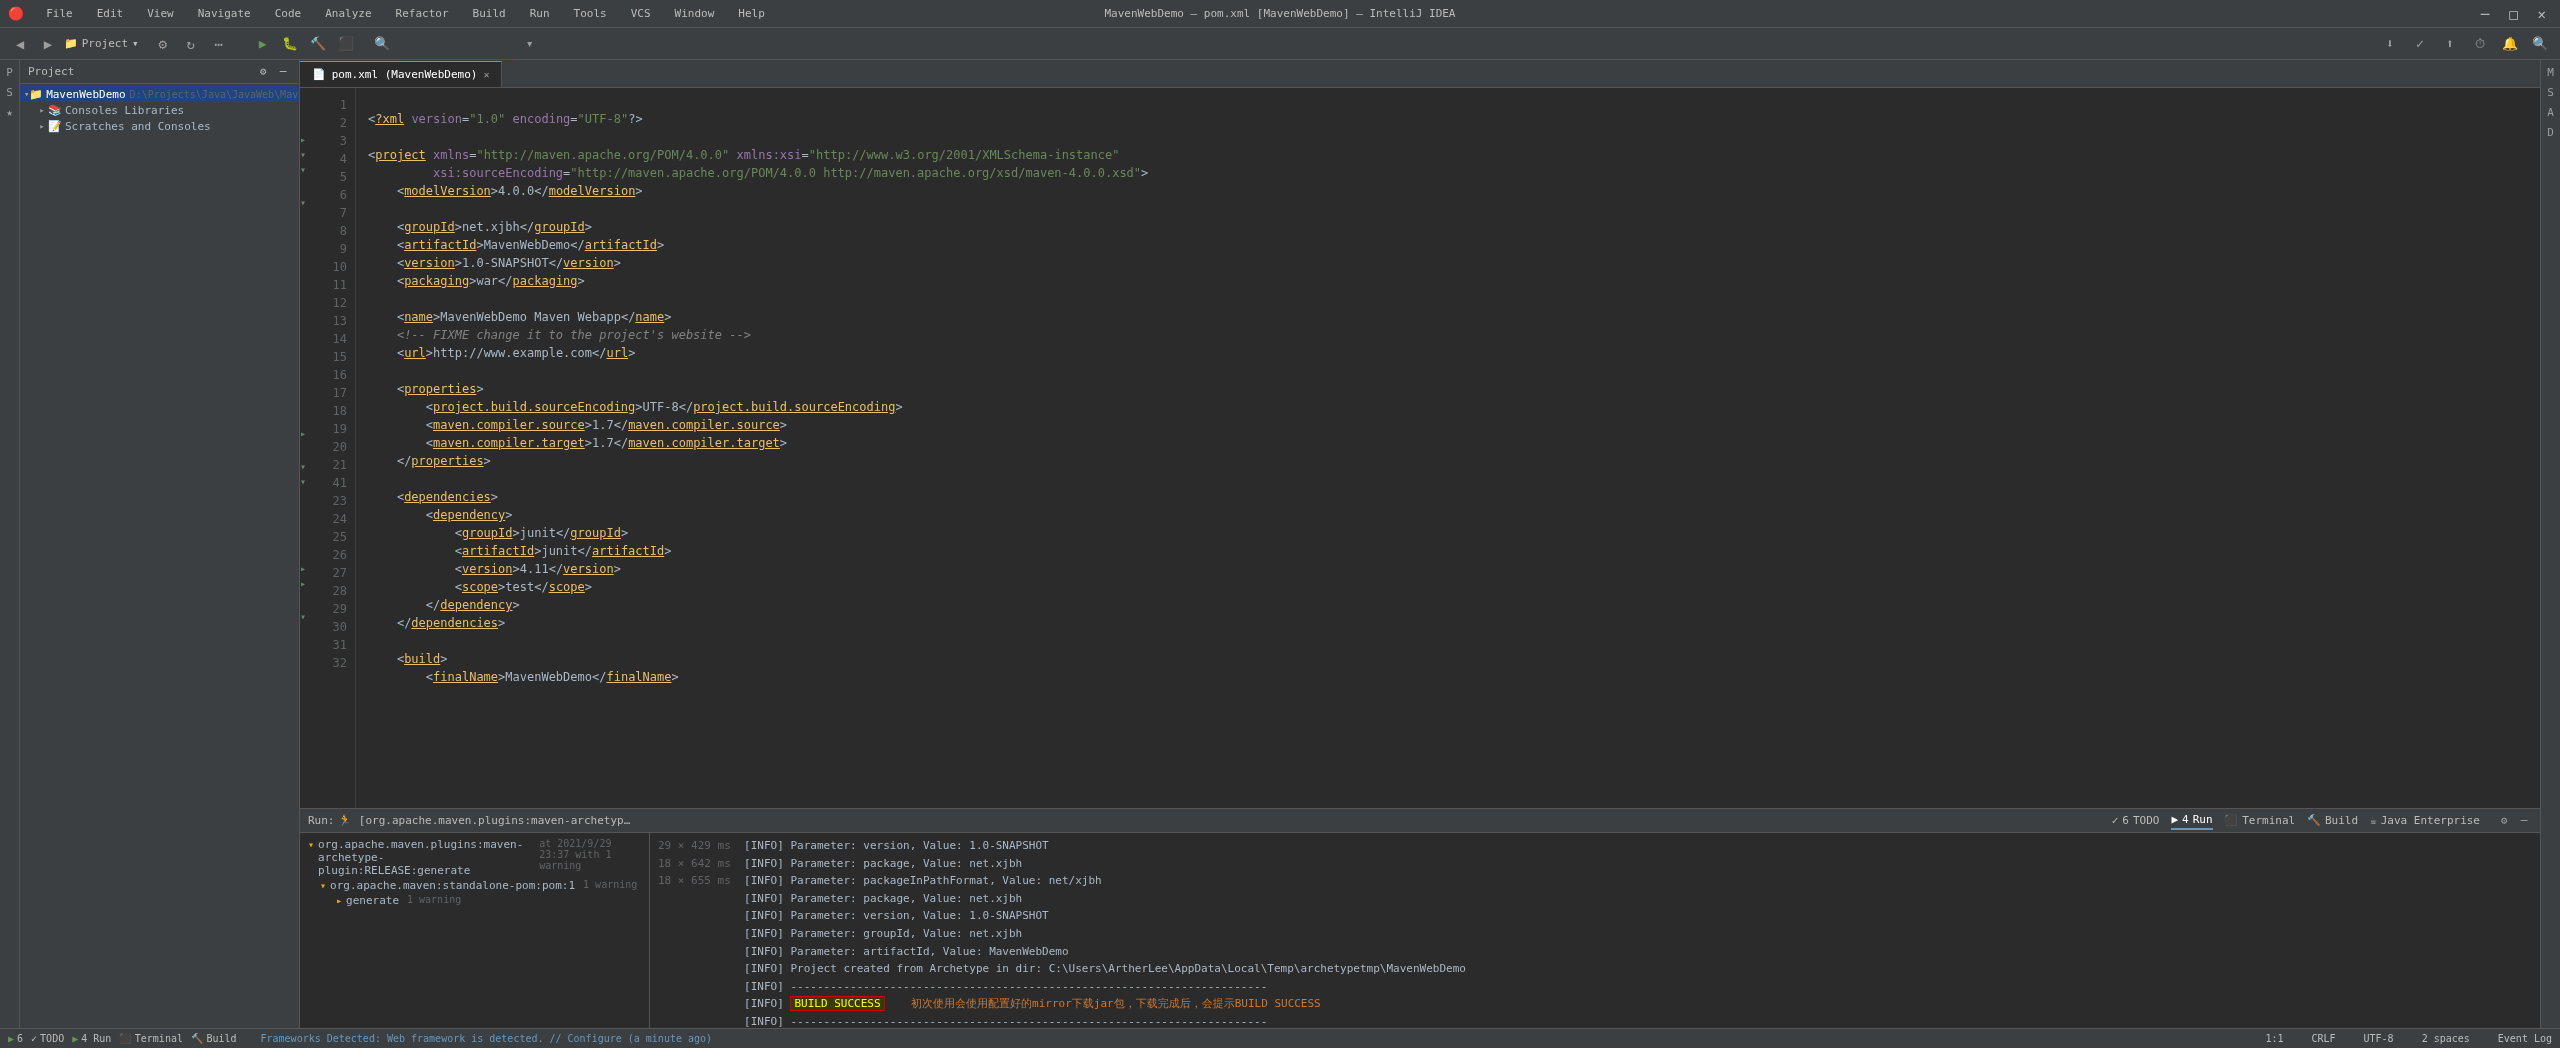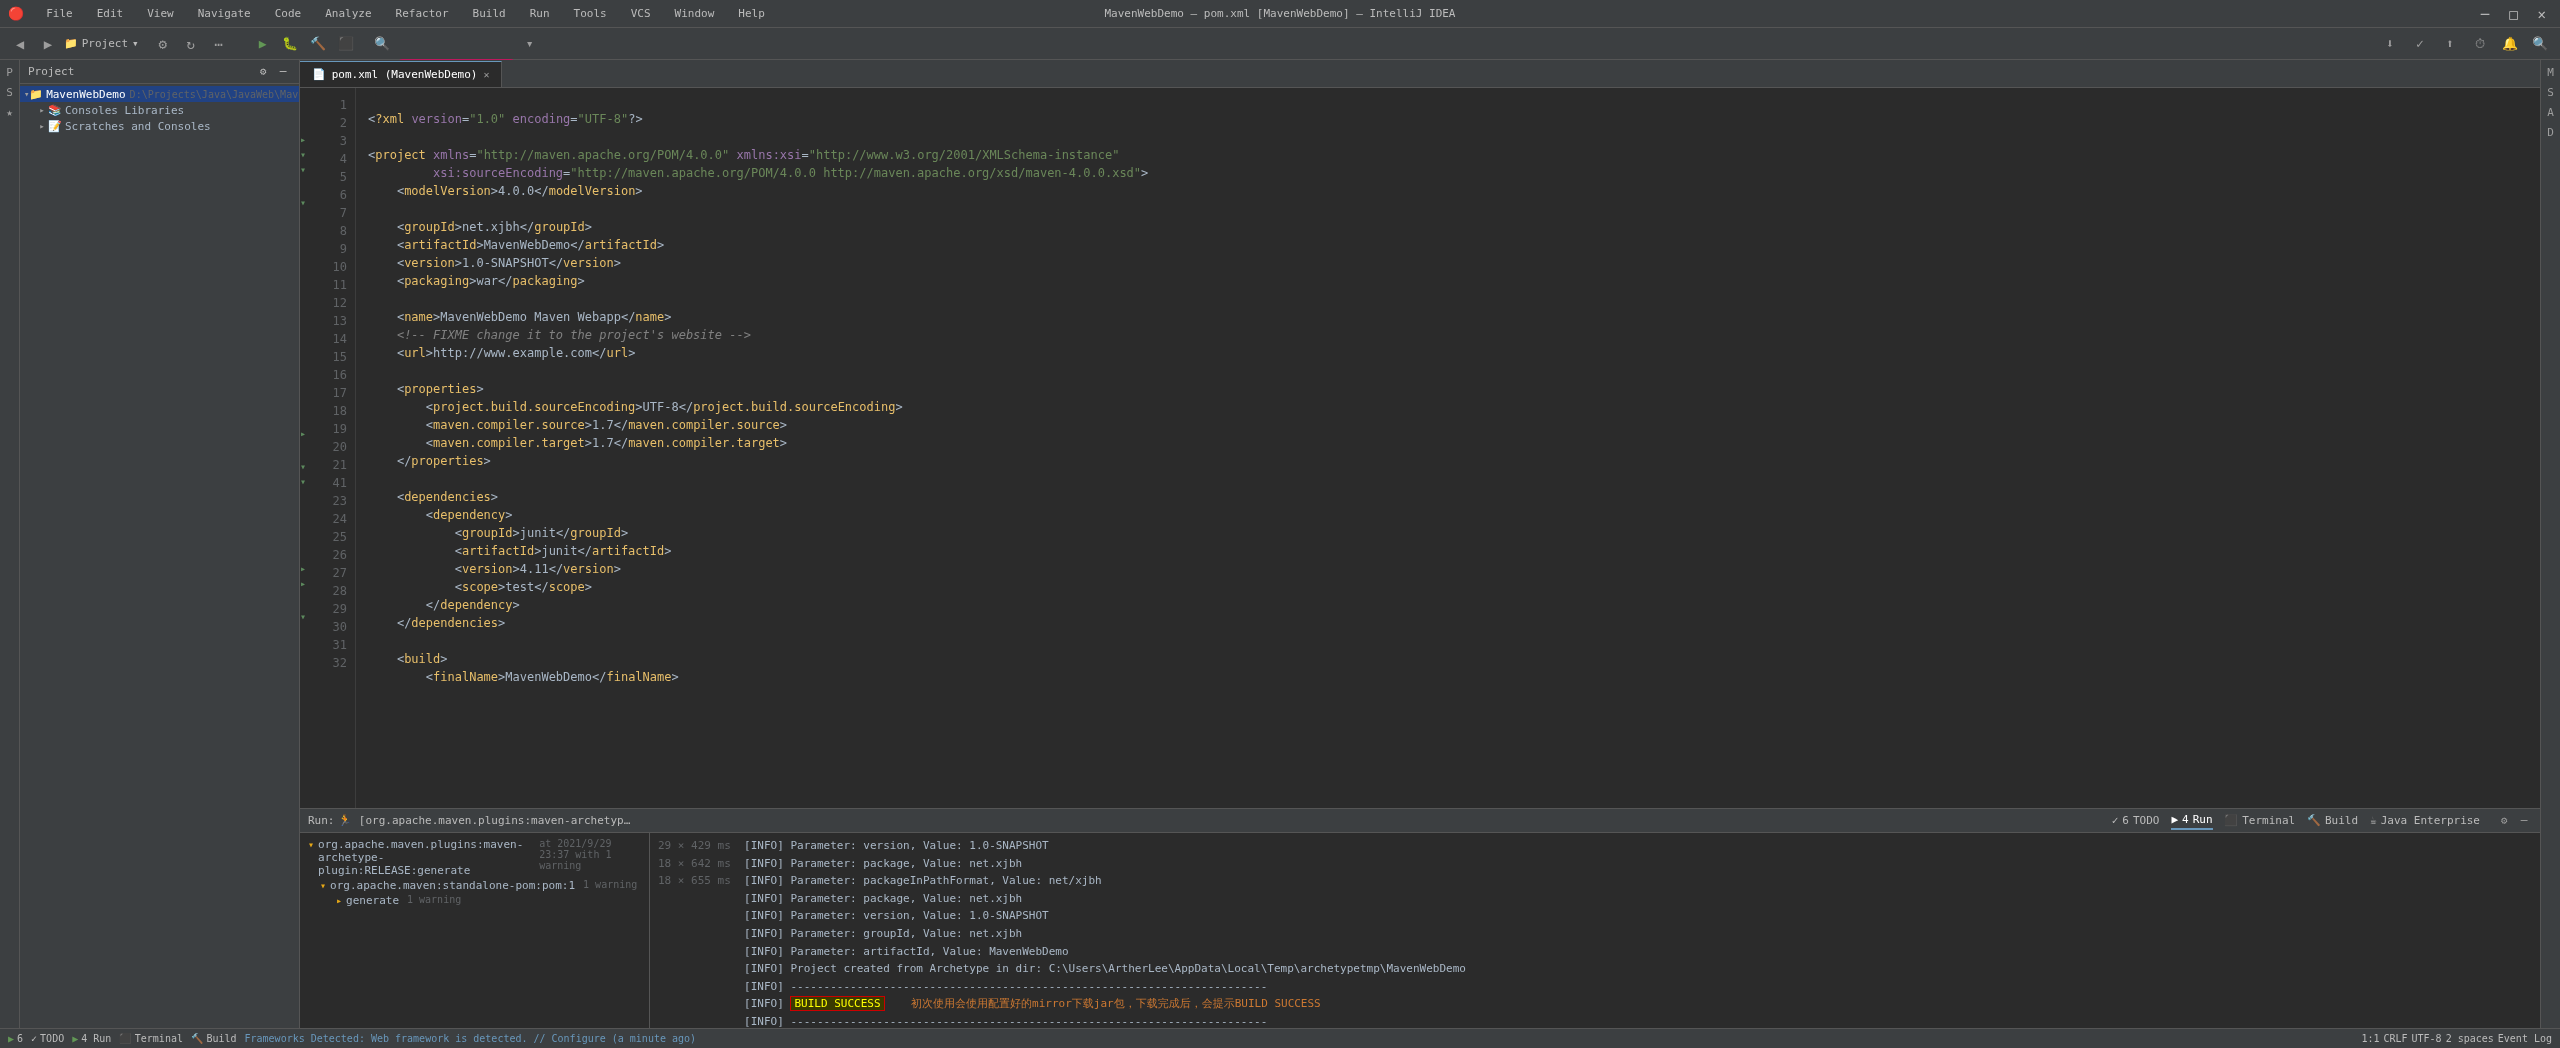--- a/index.html
+++ b/index.html
@@ -239,21 +239,21 @@
     }
     #code-content {
       flex: 1;
       padding: 4px 12px;
       overflow: auto;
       font-size: 12px;
       line-height: 1.5;
       color: #a9b7c6;
       white-space: pre;
     }
-    .xml-tag { color: #e8bf6a; }
+    .xml-tag { color: #e8bf6a; text-decoration: underline; }
     .xml-attr { color: #9876aa; }
     .xml-value { color: #6a8759; }
     .xml-comment { color: #808080; font-style: italic; }
     .xml-bracket { color: #a9b7c6; }
     .xml-text { color: #a9b7c6; }
 
     
     #gutter {
       width: 16px;
       background: #2b2b2b;
@@ -333,21 +333,21 @@
       background: #3c3f41;
       display: flex;
       align-items: center;
       justify-content: space-between;
       padding: 0 8px;
       font-size: 10px;
       color: #bbb;
       border-top: 1px solid #555;
     }
     #status-left { display: flex; align-items: center; gap: 8px; }
-    #status-right { display: flex; align-items: flex-start; gap: 4px; }
+    #status-right { display: flex; align-items: flex-start; gap: 28px; }
     .status-item { display: flex; align-items: center; gap: 3px; cursor: pointer; }
 
     
     #right-icons {
       width: 20px;
       background: #3c3f41;
       display: flex;
       flex-direction: column;
       align-items: center;
       padding-top: 4px;
@@ -682,21 +682,21 @@
       <span>4 Run</span>
     </div>
     <div class="status-item">
       <span>⬛</span>
       <span> Terminal</span>
     </div>
     <div class="status-item">
       <span>🔨</span>
       <span> Build</span>
     </div>
-    <div style="color:#6897bb;" class="status-item">Frameworks Detected: Web framework is detected. // Configure (a minute ago)</div>
+    <div style="margin-left:16px; color:#6897bb;" class="status-item">Frameworks Detected: Web framework is detected. // Configure (a minute ago)</div>
   </div>
   <div id="status-right">
     <div class="status-item">1:1</div>
     <div class="status-item">CRLF</div>
     <div class="status-item">UTF-8</div>
     <div class="status-item">2 spaces</div>
     <div class="status-item">Event Log</div>
   </div>
 </div>
 

